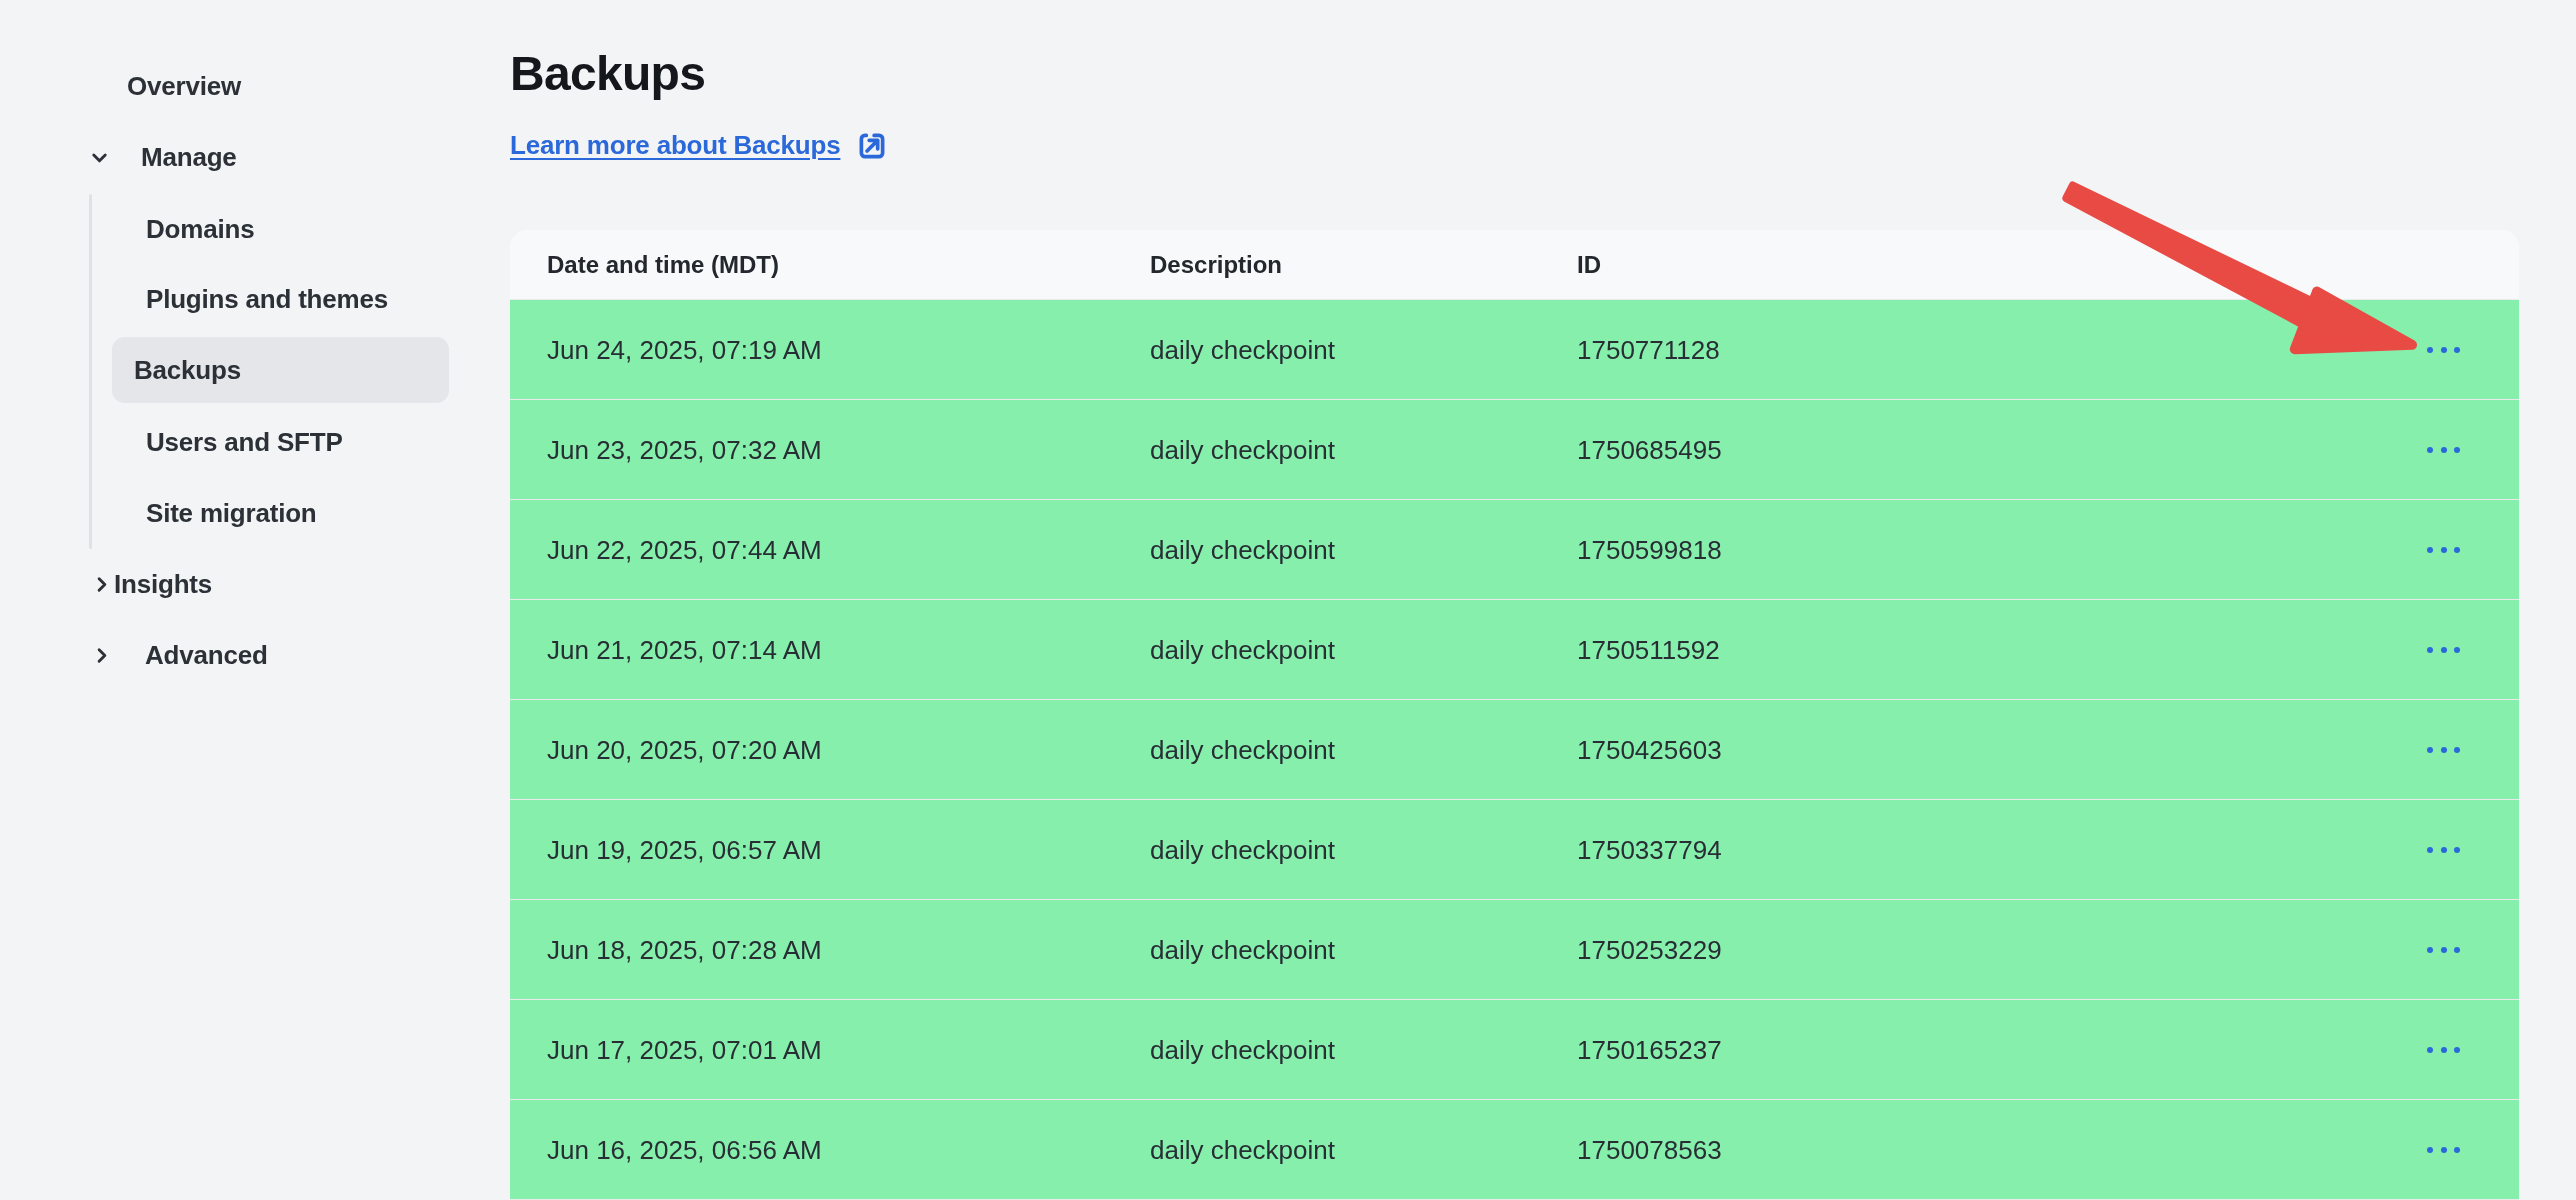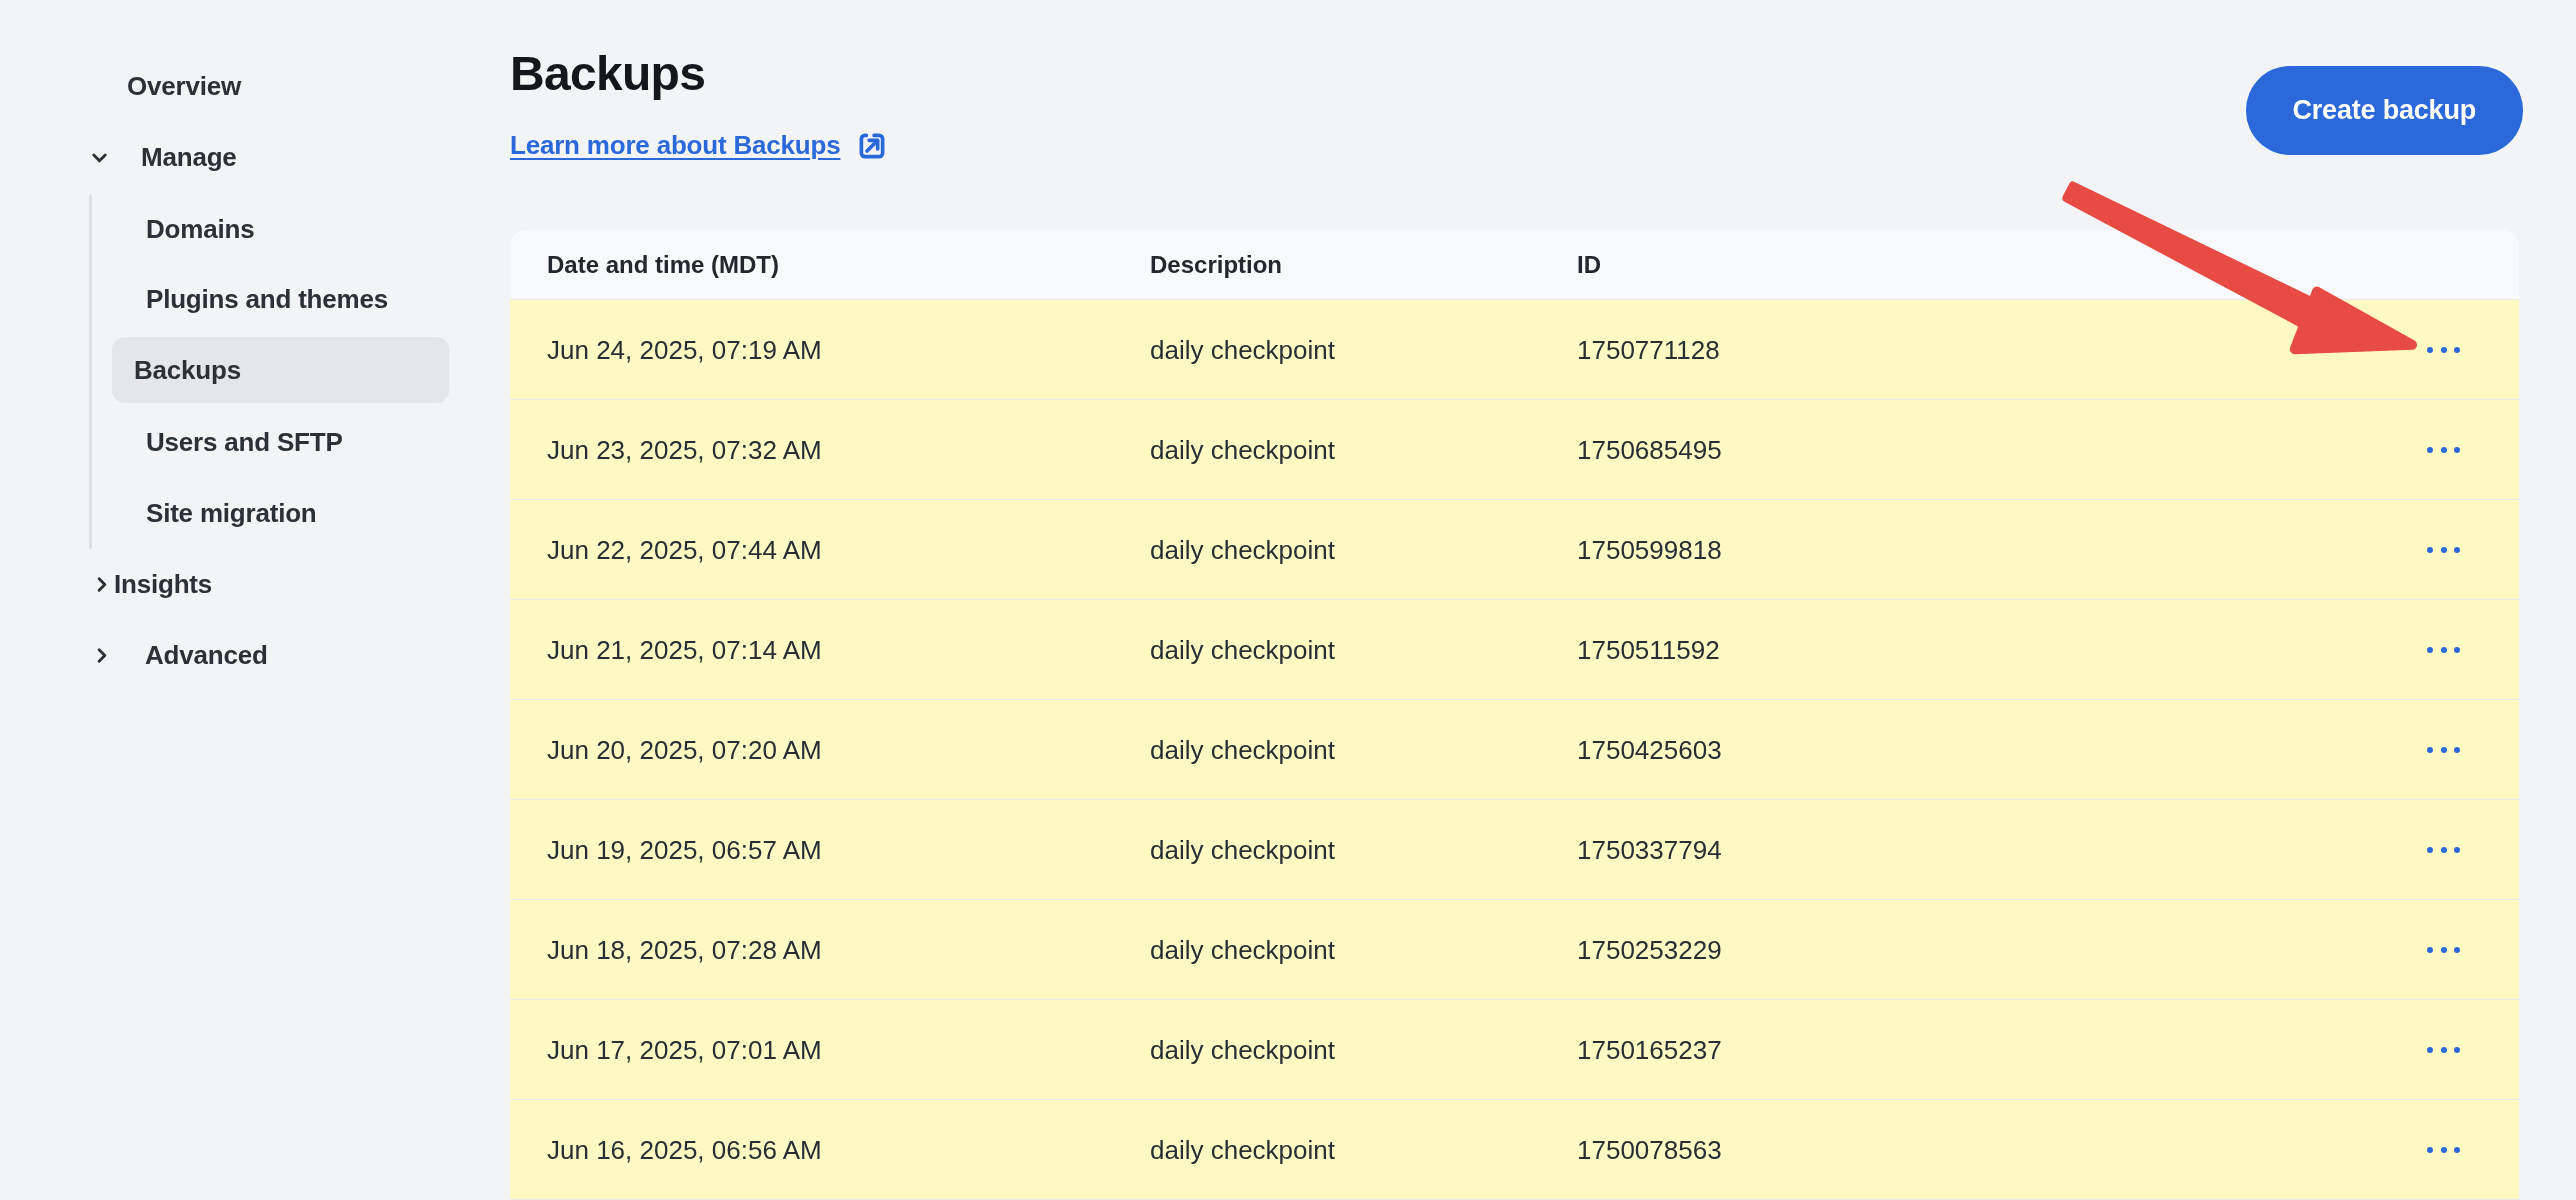--- a/index.html
+++ b/index.html
@@ -56,21 +56,21 @@
   .table-card {
     position:absolute; left:510px; top:230px; width:2009px; height:970px;
     background:#ffffff; border-radius:18px 18px 0 0; overflow:hidden;
   }
   .t-head {
     position:relative; height:70px; background:#f8f9fa;
     border-bottom:1.8px solid #e8eaec;
   }
   .t-head .t-cell { font-size:24px; font-weight:700; color:#23282e; }
   .t-row {
-    position:relative; height:100px; background:#fef9c3;
+    position:relative; height:100px; background:#86efac;
     border-bottom:1.8px solid #e8eaec;
   }
   .t-cell {
     position:absolute; top:50%; transform:translateY(-50%);
     font-size:26px; font-weight:400; color:#272e34; white-space:nowrap;
   }
   .c-date { left:37px; }
   .c-desc { left:640px; }
   .c-id   { left:1067px; }
   .row-actions {
@@ -151,23 +151,20 @@
     <span class="link-text">Learn more about Backups</span>
     <span class="ext-icon">
       <svg viewBox="0 0 24 24" fill="none" stroke="#2b68d9" stroke-width="2.6" stroke-linecap="round" stroke-linejoin="round">
         <path d="M13.5 4.5 H17 A2.5 2.5 0 0 1 19.5 7 V17 A2.5 2.5 0 0 1 17 19.5 H7 A2.5 2.5 0 0 1 4.5 17 V7 A2.5 2.5 0 0 1 7 4.5 H8"></path>
         <path d="M8.5 15.5 L15.8 8.2"></path>
         <path d="M10 8 H16 V14"></path>
       </svg>
     </span>
   </a>
 
-  <button class="create-btn">
-    <span>Create backup</span>
-  </button>
 
   <div class="table-card">
 
     <div class="t-head">
       <span class="t-cell c-date">Date and time (MDT)</span>
       <span class="t-cell c-desc">Description</span>
       <span class="t-cell c-id">ID</span>
     </div>
 
     <div class="t-row">

